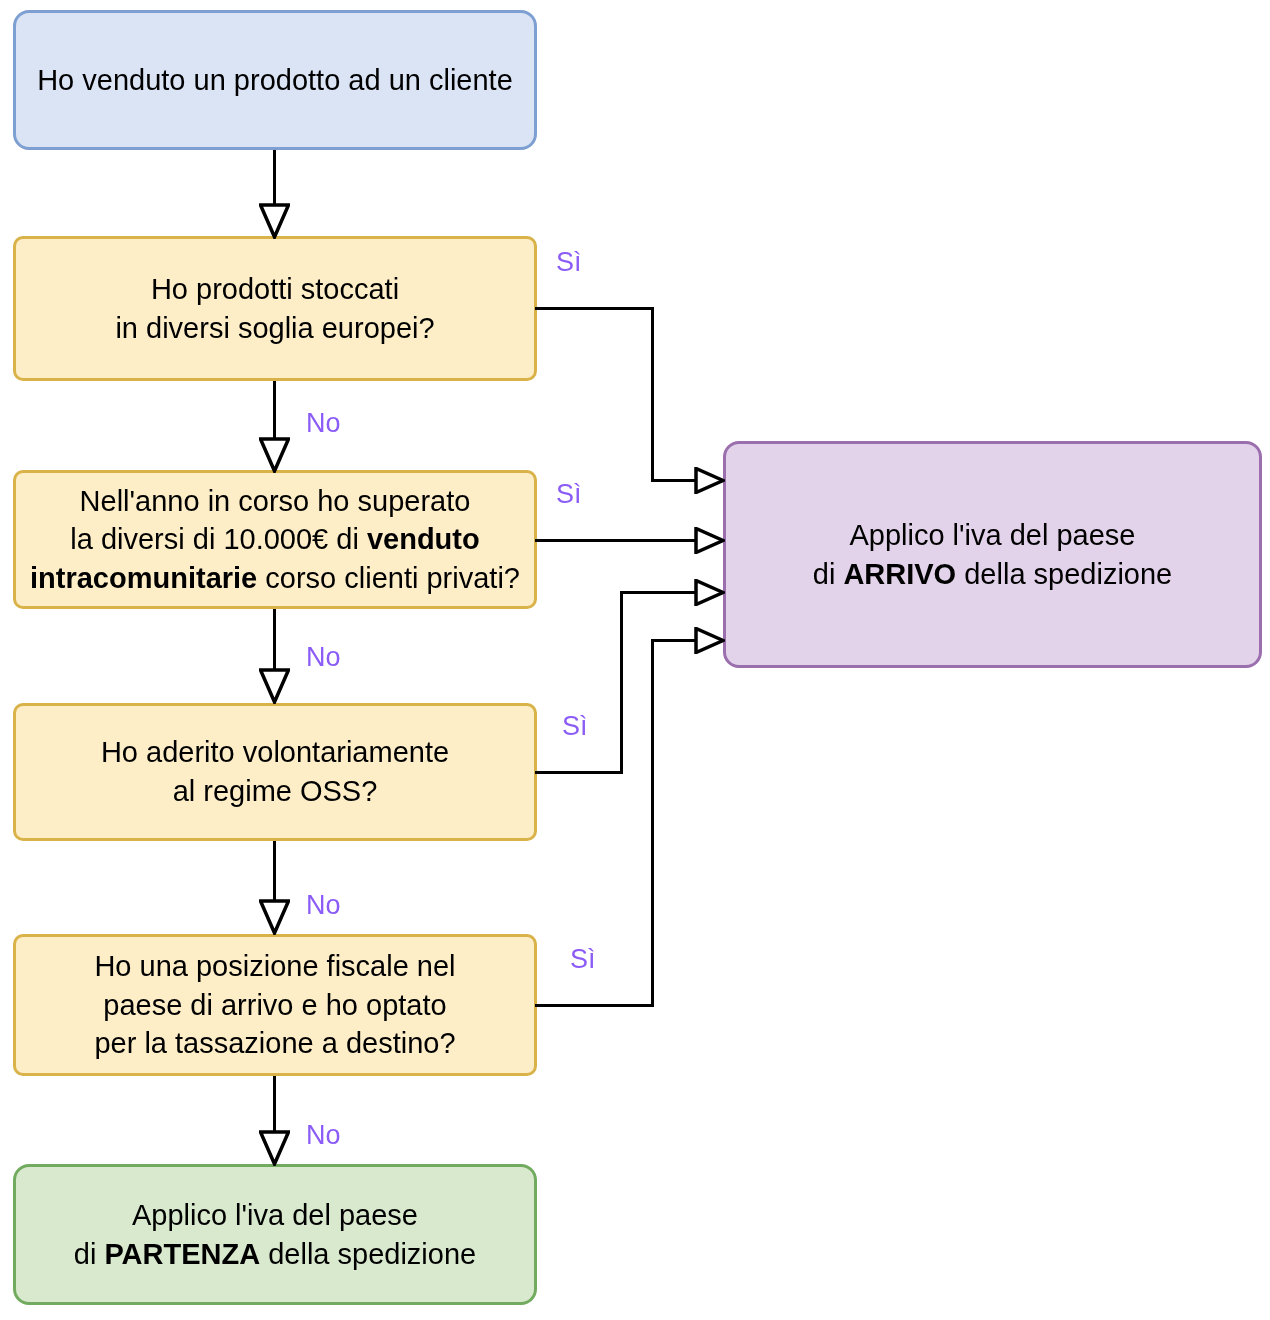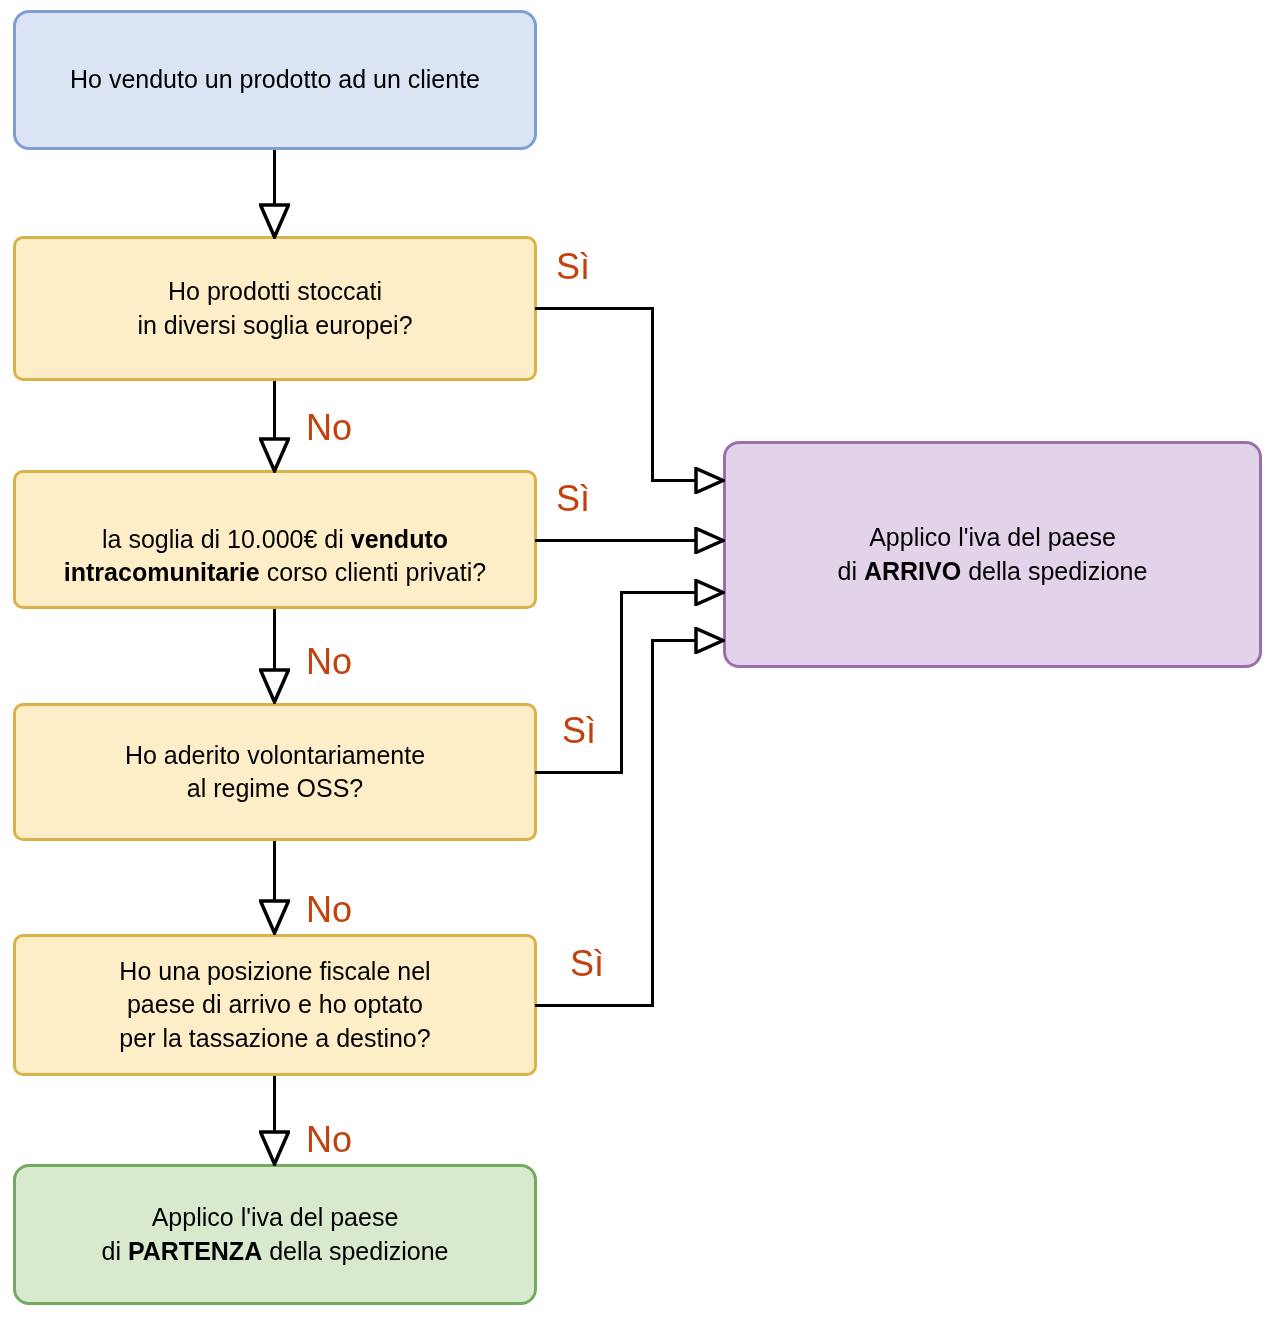--- a/index.html
+++ b/index.html
@@ -1,31 +1,31 @@
 <!DOCTYPE html>
 <html><head>
 <meta charset="utf-8">
 <style>
   html,body{margin:0;padding:0;background:#ffffff;}
   body{font-family:"Liberation Sans",sans-serif;}
   #canvas{position:relative;width:1270px;height:1320px;overflow:hidden;background:#fff;}
   .node{position:absolute;box-sizing:border-box;border-radius:16px;border-width:3px;border-style:solid;
         display:flex;align-items:center;justify-content:center;text-align:center;}
-  .node .txt{font-size:25px;line-height:1.33;color:#000;padding:0 12px;}
+  .node .txt{font-size:29px;line-height:1.33;color:#000;padding:0 12px;}
   .node b{font-weight:bold;}
   .n-start{background:#dae4f5;border-color:#7e9fd1;}
   .n-dec{background:#fdeec8;border-color:#d9b349;border-radius:10px;}
   .n-arrivo{background:#e2d2ea;border-color:#9b6fae;}
   .n-partenza{background:#d8e9ce;border-color:#72ab5f;}
   .edge{position:absolute;background:#000;}
   .edge-v{width:3px;}
   .edge-h{height:3px;}
   .arrow-d{position:absolute;width:0;height:0;}
   .arrow-d svg{display:block;}
-  .lbl{position:absolute;font-size:36px;color:#c2410c;line-height:1;white-space:nowrap;}
+  .lbl{position:absolute;font-size:27px;color:#8b5cf6;line-height:1;white-space:nowrap;}
 </style>
 </head>
 <body>
 
 <div id="canvas">
 
   <div class="node n-start" style="left:13px;top:10px;width:524px;height:140px;">
     <div class="txt">
       <span>Ho venduto un prodotto ad un cliente</span><br>
     </div>
@@ -33,22 +33,22 @@
 
   <div class="node n-dec" style="left:13px;top:236px;width:524px;height:145px;">
     <div class="txt">
       <span>Ho prodotti stoccati</span><br>
       <span>in diversi soglia europei?</span>
     </div>
   </div>
 
   <div class="node n-dec" style="left:13px;top:470px;width:524px;height:139px;">
     <div class="txt">
-      <br>
-      <span>la soglia di 10.000€ di </span><b>venduto</b><br>
+      <span>Nell'anno in corso ho superato</span><br>
+      <span>la diversi di 10.000€ di </span><b>venduto</b><br>
       <b>intracomunitarie</b><span> corso clienti privati?</span>
     </div>
   </div>
 
   <div class="node n-dec" style="left:13px;top:934px;width:524px;height:142px;">
     <div class="txt">
       <span>Ho una posizione fiscale nel</span><br>
       <span>paese di arrivo e ho optato</span><br>
       <span>per la tassazione a destino?</span>
     </div>

